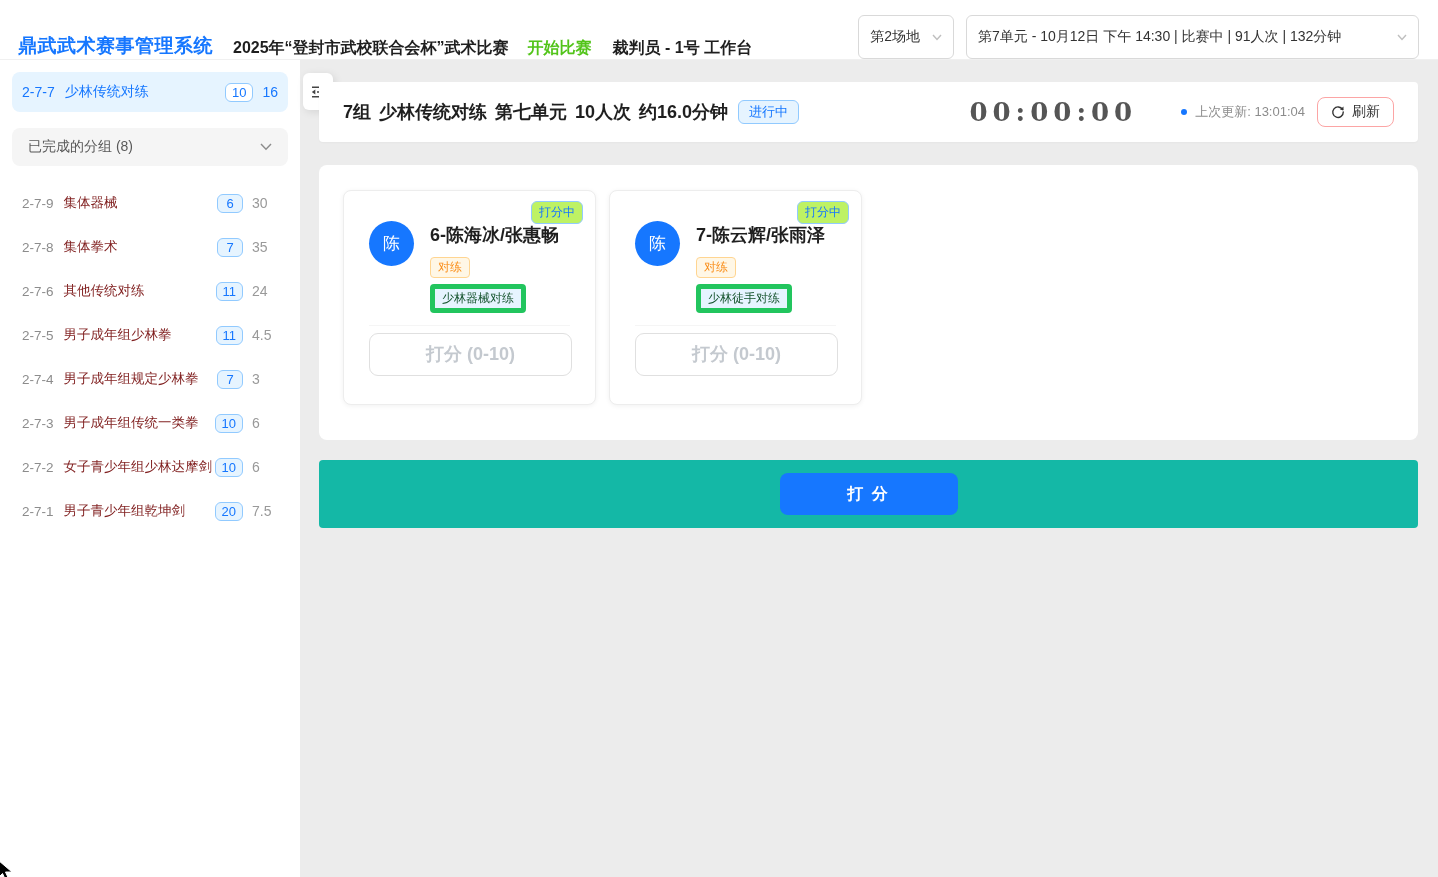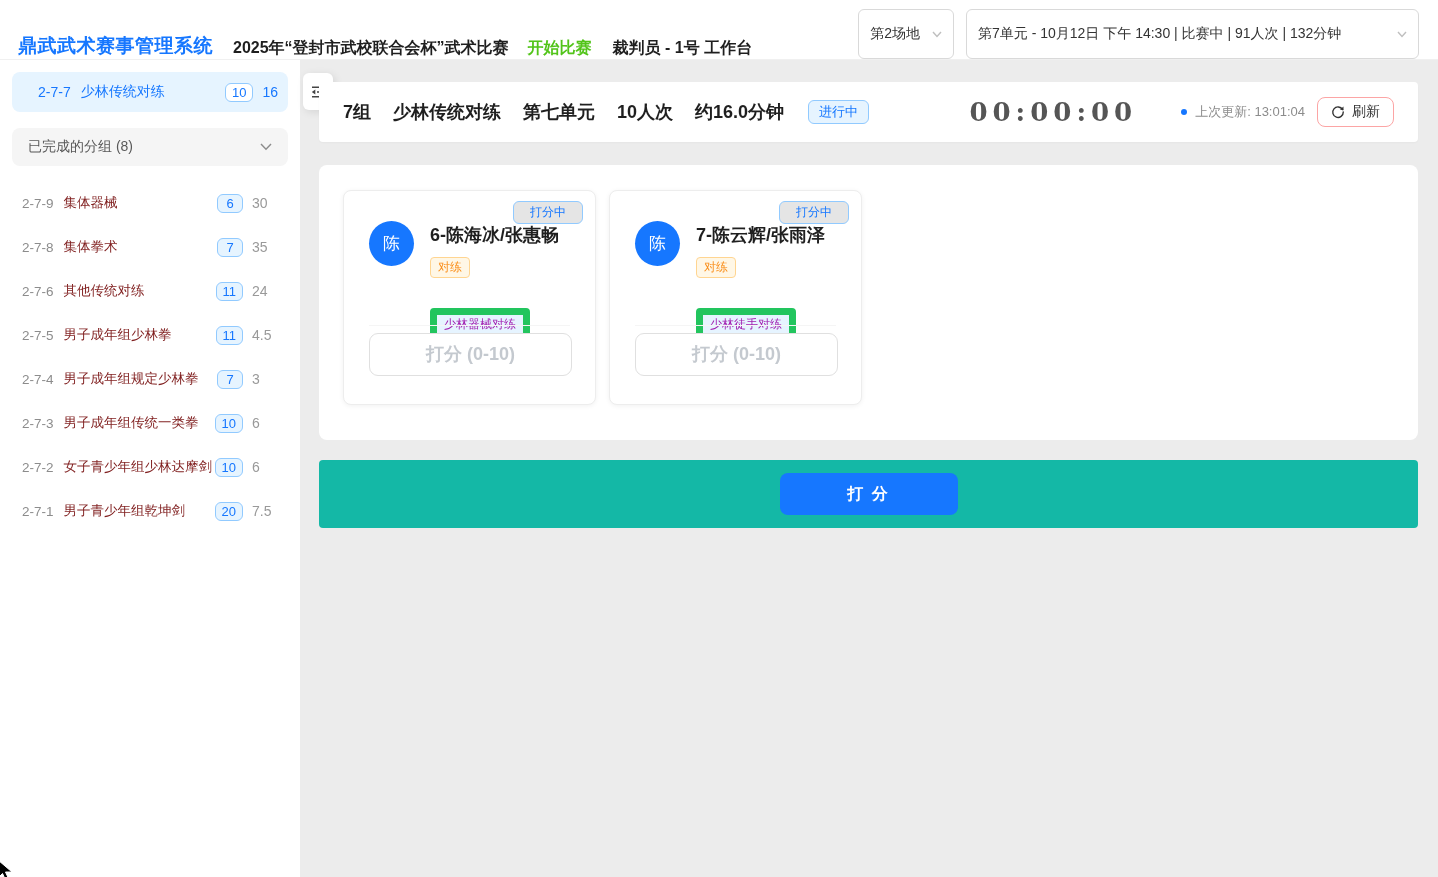--- a/index.html
+++ b/index.html
@@ -13,40 +13,40 @@
     position:absolute; top:0; left:0; width:1438px; height:60px;
     background:#fff; border-bottom:1px solid #f0f0f0;
     display:flex; align-items:flex-end; padding:0 19px 0 18px;
   }
   .logo { color:#1677ff; font-size:19px; font-weight:bold; letter-spacing:.5px; }
   .comp-title { font-size:16px; font-weight:bold; color:#1f1f1f; margin-left:20px; }
   .start-label { font-size:16px; font-weight:bold; color:#52c41a; margin-left:19px; }
   .judge-label { font-size:16px; font-weight:bold; color:#1f1f1f; margin-left:21px; }
   .hdr-spacer { flex:1; }
   .select-box {
-    height:50px; border:1px solid #d9d9d9; border-radius:6px; background:#fff;
+    height:44px; border:1px solid #d9d9d9; border-radius:6px; background:#fff;
     display:flex; align-items:center; padding:0 11px; font-size:14px; color:#333;
     cursor:pointer;
   }
   .select-box .chev { margin-left:12px; color:#bfbfbf; display:flex; }
   .select-venue { margin-right:12px; }
   .select-session { width:453px; justify-content:space-between; }
   
   .sidebar {
     position:absolute; top:60px; left:0; width:300px; height:817px;
     background:#fff; padding:12px;
   }
   .sb-title-row { display:flex; align-items:center; justify-content:space-between; padding:6px 10px 12px 10px; }
   .sb-title { font-size:16px; font-weight:bold; color:#1f1f1f; }
   .icon-btn { background:none; border:none; color:#595959; cursor:pointer; display:flex; padding:2px; }
   .sb-selected {
     height:40px; background:#e6f4ff; border-radius:8px; display:flex; align-items:center;
     padding:0 10px; cursor:pointer; color:#1677ff; font-size:14px;
   }
-  .sb-selected .code { color:#1677ff;margin-left:16px; }
+  .sb-selected .code { color:#1677ff; }
   .sb-selected .name { margin-left:10px; flex:1; }
   .sb-selected .cnt-badge { background:#fff; }
   .sb-selected .val { color:#1677ff; }
   .sb-section {
     margin-top:16px; height:38px; background:#f5f5f5; border-radius:8px;
     display:flex; align-items:center; justify-content:space-between; padding:0 16px;
     font-size:14px; color:#595959; cursor:pointer;
   }
   .sb-section .chev { color:#8c8c8c; display:flex; }
   .sb-list { margin-top:15px; }
@@ -69,21 +69,21 @@
     box-shadow:2px 2px 8px rgba(0,0,0,.10); display:flex; align-items:center; justify-content:center;
     color:#444;
   }
   
   .main { position:absolute; top:60px; left:319px; width:1099px; }
   .group-header {
     margin-top:22px; height:60px; background:#fff; border-radius:4px;
     box-shadow:0 1px 2px rgba(0,0,0,.03);
     display:flex; align-items:center; padding:0 24px;
   }
-  .gh-left { display:flex; align-items:center; gap:22px; }
+  .gh-left { display:flex; align-items:center; gap:8px; }
   .gh-text { font-size:18px; font-weight:bold; color:#1f1f1f; }
   .status-tag {
     font-size:13px; color:#1677ff; background:#e6f4ff; border:1px solid #91caff;
     border-radius:6px; padding:2px 10px; margin-left:2px;
   }
   .gh-right { margin-left:auto; display:flex; align-items:center; }
   .timer {
     font-family:"DejaVu Serif","Liberation Serif",serif; font-size:26px; font-weight:600;
     color:#555; letter-spacing:5px; margin-right:44px;
   }
@@ -101,35 +101,35 @@
     padding:25px 24px; display:flex; gap:13px; align-items:flex-start;
   }
   .athlete-card {
     position:relative; width:253px; height:215px; background:#fff;
     border:1px solid #ededed; border-radius:8px;
     box-shadow:0 1px 5px rgba(0,0,0,.06);
     padding:30px 25px 0 25px;
   }
   .card-status {
     position:absolute; top:10px; right:12px; font-size:12px; color:#1677ff;
-    background:#e5e5e5; border:1px solid #91caff; border-radius:6px; padding:2px 16px;
+    background:#bef264; border:1px solid #91caff; border-radius:6px; padding:2px 7px;
   }
   .card-top { display:flex; }
   .avatar {
     width:45px; height:45px; border-radius:50%; background:#1677ff; color:#fff;
     font-size:17px; display:flex; align-items:center; justify-content:center; flex:none;
   }
   .card-body { margin-left:16px; width:160px; }
   .athlete-name { font-size:18px; font-weight:bold; color:#1f1f1f; line-height:28px; word-break:break-all; }
   .tag-row { margin-top:8px; }
   .tag {
     display:inline-block; font-size:12px; border-radius:4px; padding:1px 7px; margin-bottom:6px;
   }
   .tag-orange { color:#fa8c16; background:#fff7e6; border:1px solid #ffd591; }
-  .tag-blue { color:#a21caf; background:#e6f4ff; border:7px solid #22c55e;margin-top:24px; }
+  .tag-blue { color:#14532d; background:#e6f4ff; border:5px solid #22c55e; }
   .score-divider { position:absolute; left:25px; right:25px; bottom:78px; border-top:1px solid #f5f5f5; }
   .score-input {
     position:absolute; left:25px; bottom:28px; width:203px; height:43px;
     border:1px solid #e0e0e0; border-radius:9px; text-align:center;
     font-size:18px; color:#333; outline:none;
     font-family:"Liberation Sans","DejaVu Sans",sans-serif;
     font-weight:bold;
   }
   .score-input::placeholder { color:#c4c9cf; }
   

